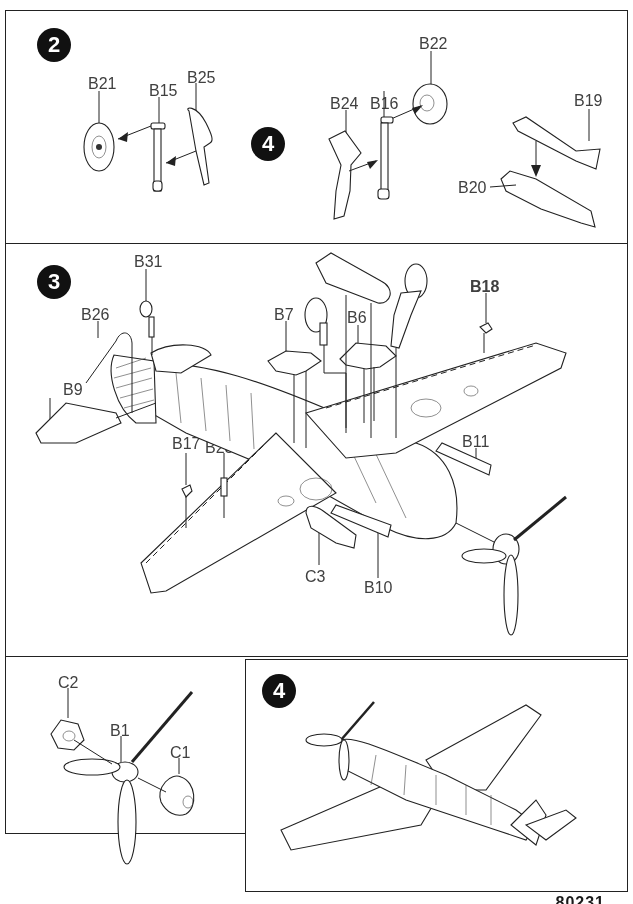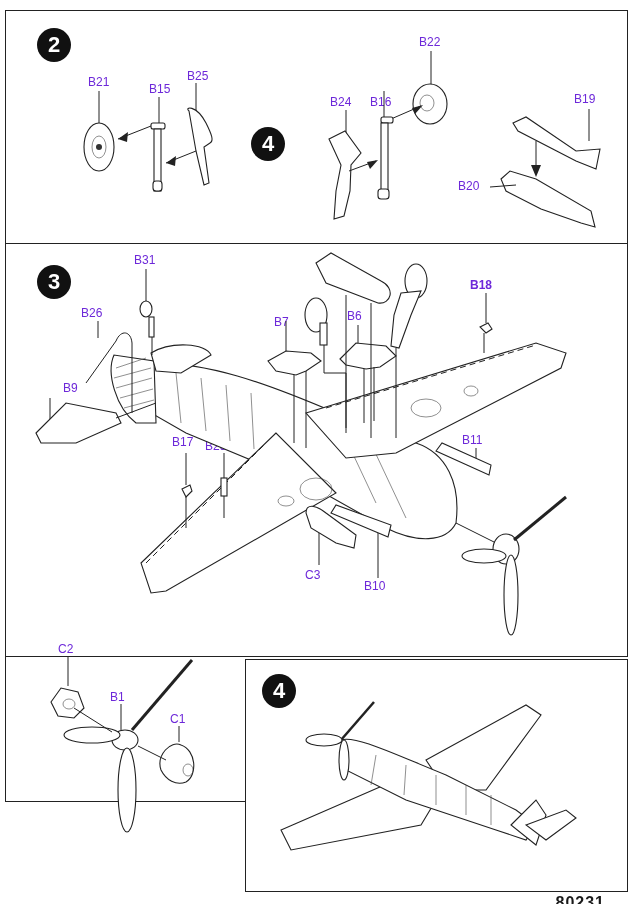--- a/index.html
+++ b/index.html
@@ -3,21 +3,21 @@
 <meta charset="utf-8">
 <style>
   html, body { margin:0; padding:0; background:#ffffff; }
   body { width:633px; height:904px; position:relative; overflow:hidden;
          font-family:"Liberation Sans", sans-serif; color:#1a1a1a; }
   .panel { position:absolute; border:1.6px solid #222; box-sizing:border-box; }
   .step-badge { position:absolute; width:34px; height:34px; border-radius:50%;
                 background:#111; color:#fff; font-weight:bold; font-size:22px;
                 display:flex; align-items:center; justify-content:center;
                 font-family:"Liberation Sans", sans-serif; }
-  .part-label { position:absolute; font-size:12px; color:#6d28d9; white-space:nowrap; }
+  .part-label { position:absolute; font-size:16px; color:#404040; white-space:nowrap; }
   svg { position:absolute; left:0; top:0; overflow:visible; }
   .ln { stroke:#222; stroke-width:1; fill:none; }
   .sh { stroke:#222; stroke-width:1.1; fill:#fff; }
   .fine { stroke:#444; stroke-width:0.6; fill:none; }
   .footer-code { position:absolute; right:28px; bottom:-8px; font-size:16px; font-weight:bold; letter-spacing:1px; }
 </style>
 </head>
 <body>
 
 <div class="panel" style="left:5px; top:10px; width:623px; height:234px;">
@@ -92,21 +92,21 @@
     </g>
   </svg>
 </div>
 
 <div class="panel" style="left:5px; top:243px; width:623px; height:414px; border-top:none;">
   <div class="step-badge" style="left:31px; top:22px;">3</div>
 
   <span class="part-label" style="left:128px; top:10px;">B31</span>
   <span class="part-label" style="left:75px; top:63px;">B26</span>
   <span class="part-label" style="left:38px; top:138px;margin-left:19px;">B9</span>
-  <span class="part-label" style="left:268px; top:72px;text-align:center;">B7</span>
+  <span class="part-label" style="left:268px; top:63px;text-align:center;">B7</span>
   <span class="part-label" style="left:341px; top:66px;text-align:center;">B6</span>
   <span class="part-label" style="left:464px; top:35px;font-weight:bold;">B18</span>
   <span class="part-label" style="left:456px; top:190px;">B11</span>
   <span class="part-label" style="left:166px; top:192px;">B17</span>
   <span class="part-label" style="left:199px; top:196px;">B28</span>
   <span class="part-label" style="left:299px; top:325px;">C3</span>
   <span class="part-label" style="left:358px; top:336px;">B10</span>
 
   <svg width="623" height="414">
 
@@ -222,21 +222,21 @@
     <g>
       <line class="ln" x1="450" y1="280" x2="490" y2="300"></line>
       <ellipse class="sh" cx="500" cy="306" rx="13" ry="15"></ellipse>
       <line x1="508" y1="297" x2="560" y2="254" stroke="#222" stroke-width="3"></line>
       <ellipse class="sh" cx="478" cy="313" rx="22" ry="7"></ellipse>
       <ellipse class="sh" cx="505" cy="352" rx="7" ry="40"></ellipse>
     </g>
   </svg>
 </div>
 
-<div class="panel" style="left:5px; top:620px; width:240px; height:182px; border-top:none; border-right:none;">
+<div class="panel" style="left:5px; top:652px; width:240px; height:182px; border-top:none; border-right:none;">
   <span class="part-label" style="left:52px; top:22px;">C2</span>
   <span class="part-label" style="left:104px; top:70px;">B1</span>
   <span class="part-label" style="left:164px; top:92px;">C1</span>
 
   <svg width="240" height="242">
     <g>
       <line class="ln" x1="62" y1="36" x2="62" y2="66"></line>
       <path class="sh" d="M45,82 L55,68 L72,72 L78,88 L68,98 L52,96 Z"></path>
       <ellipse class="fine" cx="63" cy="84" rx="6" ry="5"></ellipse>
     </g>

